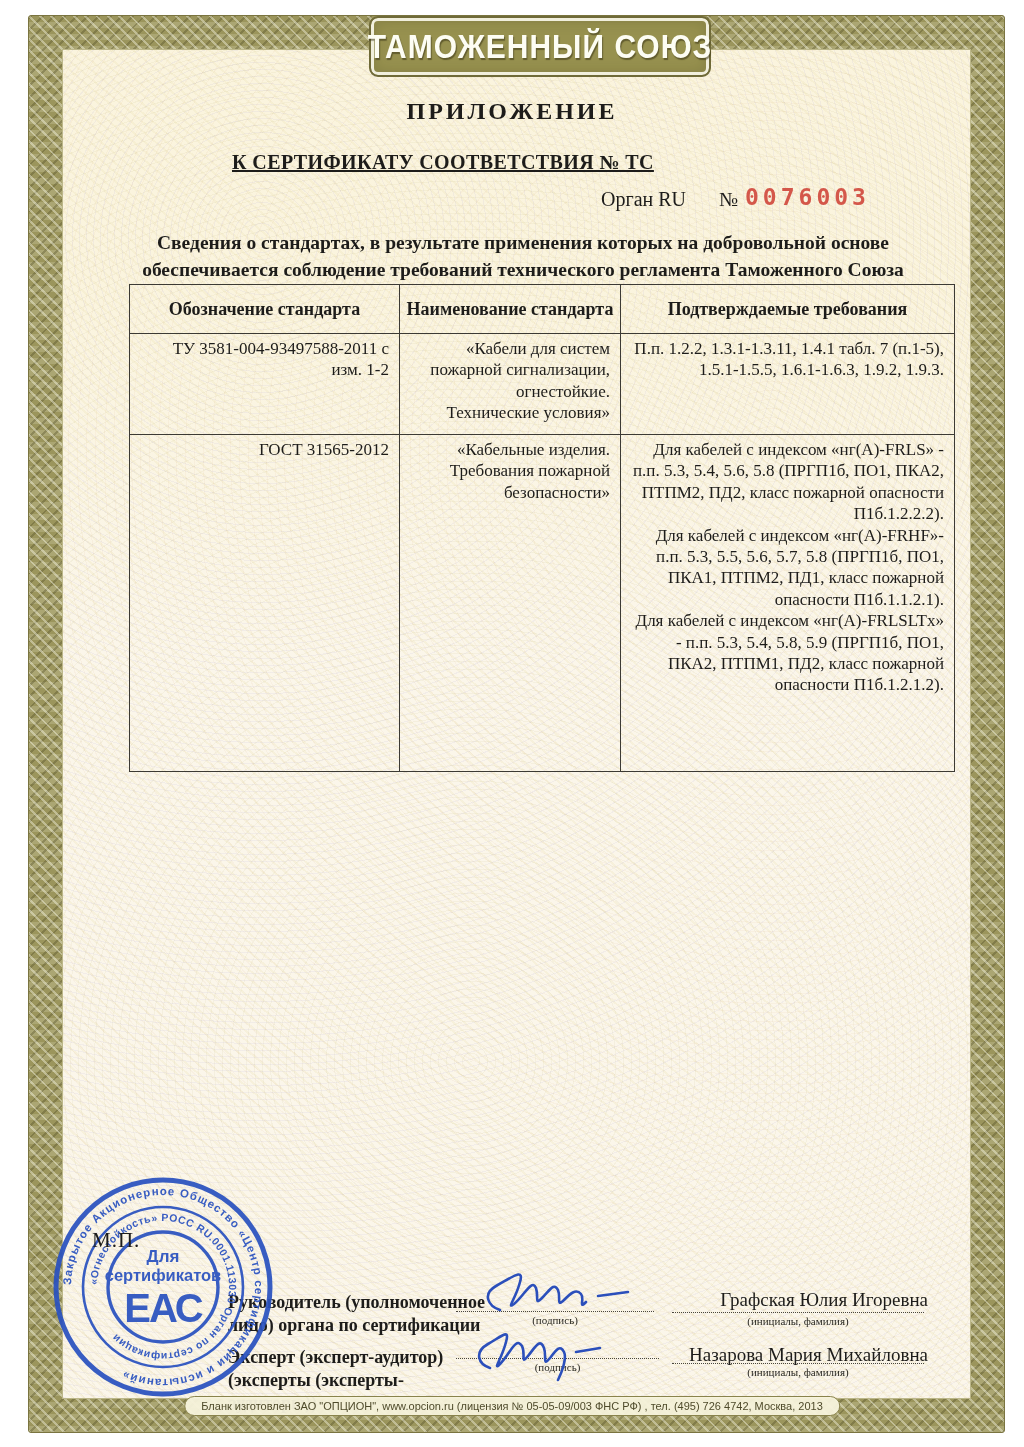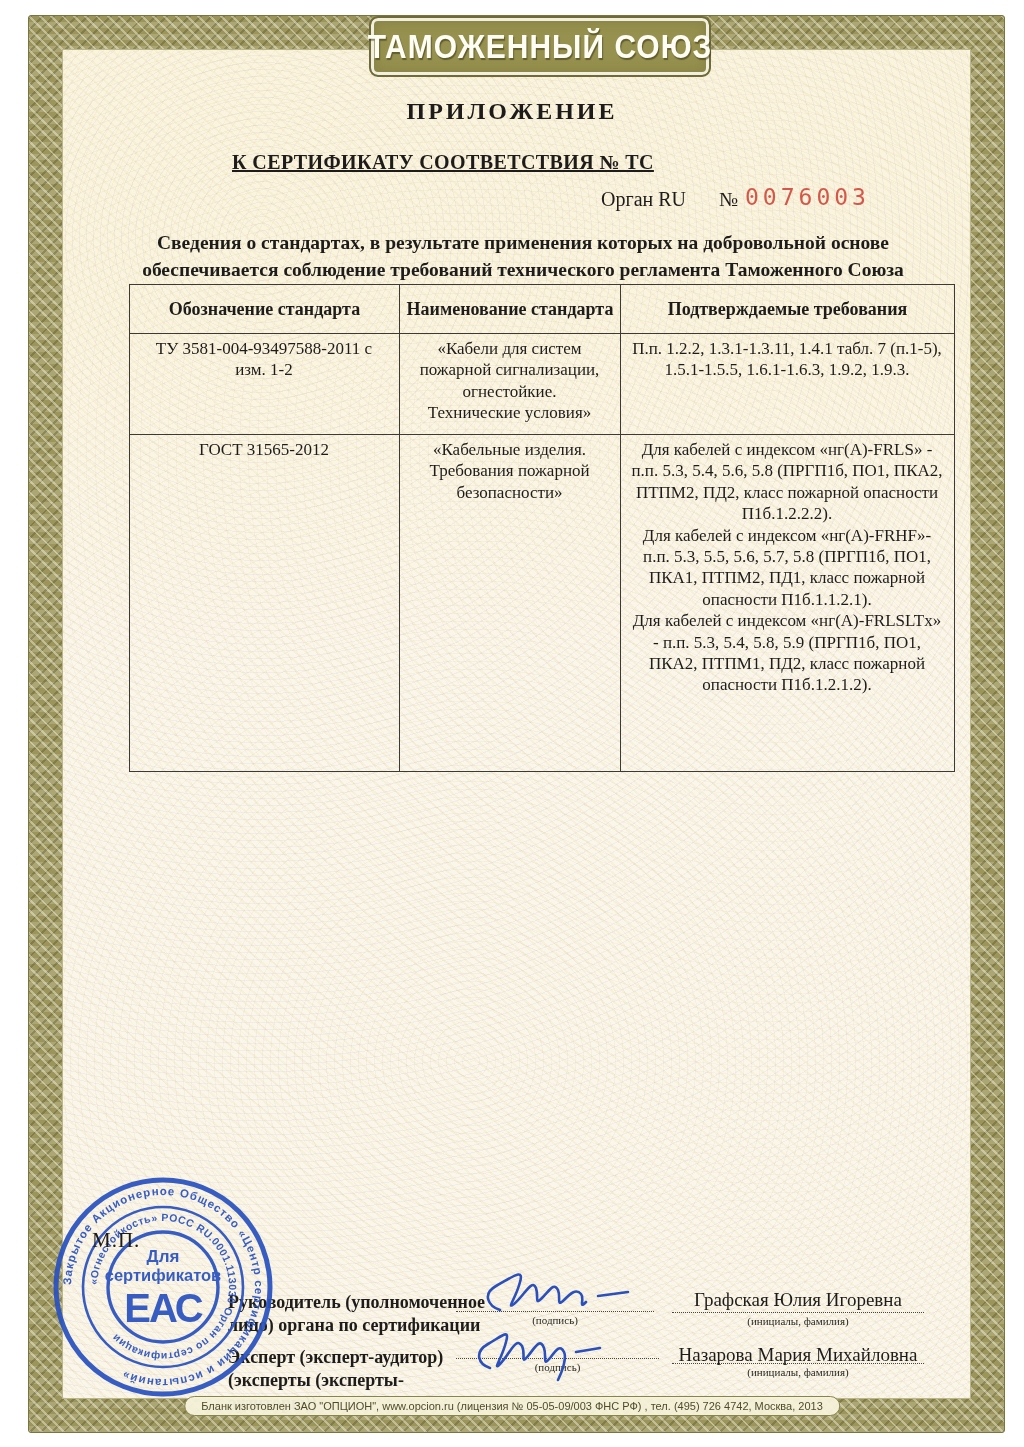--- a/index.html
+++ b/index.html
@@ -47,49 +47,49 @@
     letter-spacing:3px; z-index:3;
   }
   .cert-label{left:232px; top:151px; font-size:20px; font-weight:700; letter-spacing:.4px; z-index:3;text-decoration:underline;}
   .cert-number{
     left:648px; top:141px; width:312px; text-align:center; font-size:20px; font-weight:700;
     padding-bottom:7px; border-bottom:2px solid #5a564a; z-index:3; letter-spacing:.3px;
   }
   .series-label{left:601px; top:188px; font-size:20px; z-index:3;}
   .number-sign{left:719px; top:188px; font-size:20px; z-index:3;}
   .serial-number{
-    left:745px; top:184px; font-size:23px; font-weight:400; letter-spacing:4px;
+    left:745px; top:184px; font-size:23px; font-weight:700; letter-spacing:4px;
     color:#d4574a; font-family:"DejaVu Sans Mono", monospace; z-index:3;
   }
   .intro{
     left:104px; top:230px; width:838px; text-align:center; font-size:19.5px; font-weight:700;
     line-height:1.38; z-index:3;
   }
   
   table.std{
     position:absolute; left:129px; top:284px; width:825px; z-index:3;
     border-collapse:collapse; table-layout:fixed; font-size:17px;
   }
   table.std col.c1{width:270px;} table.std col.c2{width:221px;} table.std col.c3{width:334px;}
   table.std th, table.std td{
-    border:1.6px solid #3c3a34; vertical-align:top; text-align:center;
+    border:1.6px solid #3c3a34; vertical-align:top; text-align:right;
     padding:4px 10px 6px 9px; line-height:1.26; background:transparent;
   }
   table.std th{ text-align:center; font-size:18px; font-weight:700; height:44px; vertical-align:middle; padding:2px 6px;}
   table.std tr.r1 td{height:90px;}
   table.std tr.r2 td{height:326px;}
   .preline{white-space:pre-line;}
   
   .stamp{ left:46px; top:1170px; width:234px; height:234px; z-index:5; opacity:.93;}
   .mp{ left:92px; top:1228px; font-size:21px; font-weight:400; z-index:6; letter-spacing:1px;}
   
   .sig-label{ left:228px; width:260px; font-size:18px; font-weight:700; line-height:1.28; z-index:4;}
   .dotline{ height:0; border-bottom:1.6px dotted #4a473d; z-index:3;}
   .caption{ text-align:center; font-size:11px; color:#2a2923; z-index:4;}
-  .sig-name{ width:260px; text-align:center; font-size:19px; z-index:4; white-space:nowrap;}
+  .sig-name{ width:260px; text-align:right; font-size:19px; z-index:4; white-space:nowrap;}
   .sig-svg{ left:440px; top:1248px; width:260px; height:140px; z-index:5;}
   
   .imprint{
     left:50%; top:1396px; transform:translateX(-50%); z-index:6;
     background:rgba(247,243,220,.95); border:1px solid #89834c; border-radius:13px;
     padding:3px 16px; font-family:"Liberation Sans", sans-serif; font-size:11px;
     color:#4e4a2a; white-space:nowrap;
   }
 </style>
 </head>

